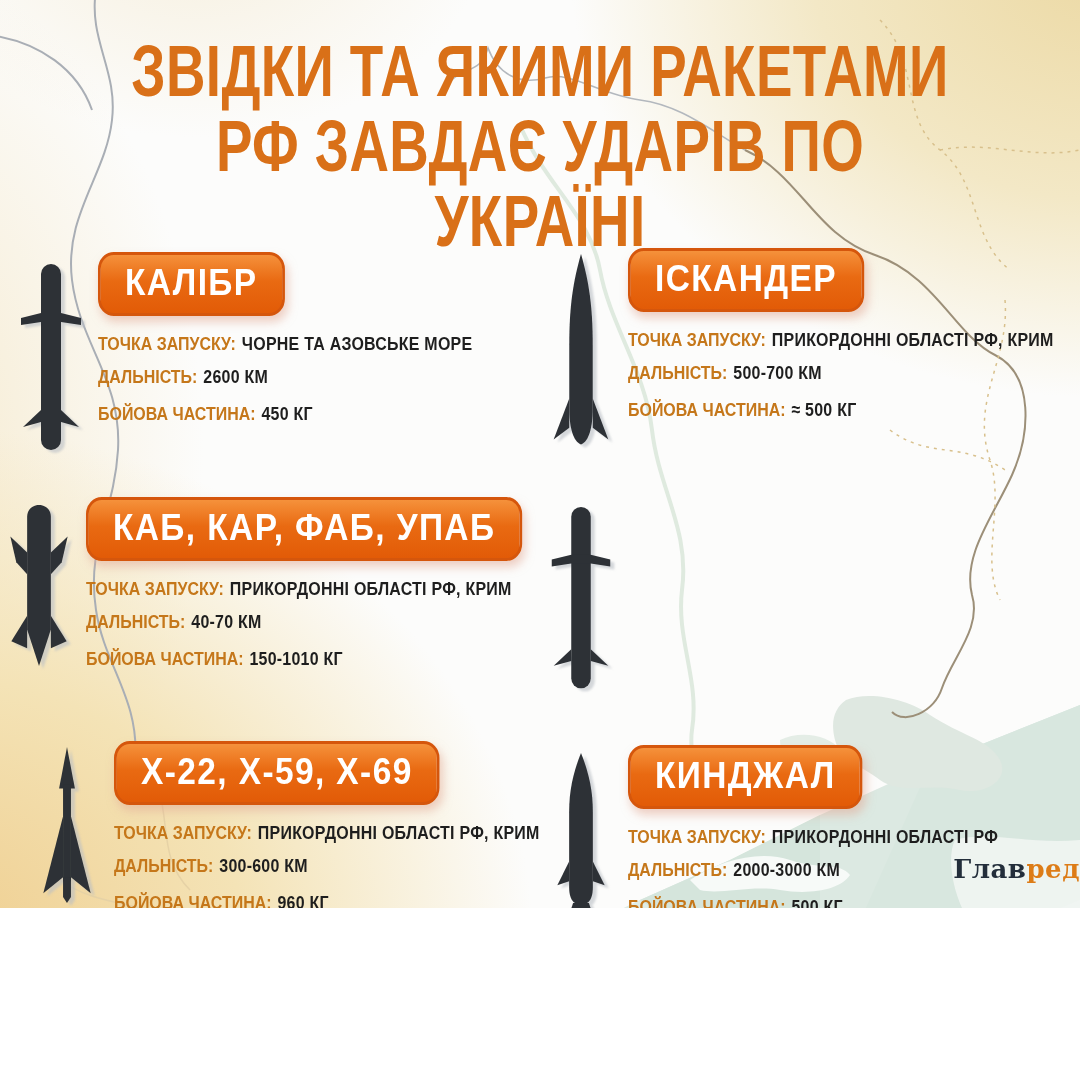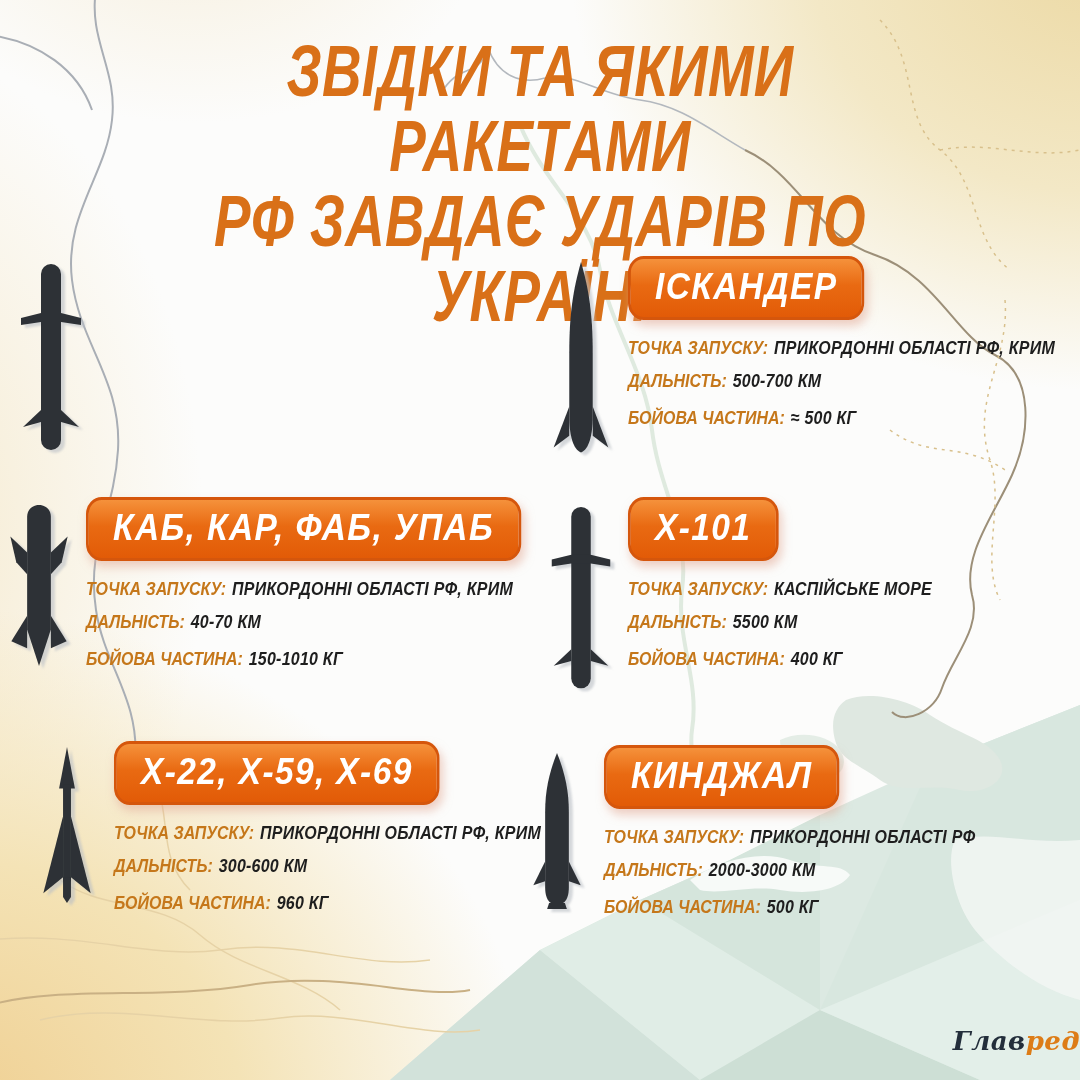--- a/index.html
+++ b/index.html
@@ -1,18 +1,18 @@
 <!DOCTYPE html>
 <html lang="uk"><head>
 <meta charset="utf-8">
 <style>
   html,body{margin:0;padding:0;}
   .page{
-    position:relative;width:1080px;height:1080px;overflow:hidden;
-    font-family:"Liberation Sans",sans-serif;background:#FCFCFB;font-style:italic;
+    position:relative;width:1080px;height:908px;overflow:hidden;
+    font-family:"Liberation Sans",sans-serif;background:#FCFCFB;
   }
   
   .bg{
     position:absolute;inset:0;
     background:
       radial-gradient(760px 620px at 102% -4%, #ECD9A4 0%, #F3E8C6 38%, rgba(252,249,240,0) 70%),
       radial-gradient(880px 760px at -6% 104%, #EFCE8F 0%, #F4E3B6 35%, rgba(252,248,238,0) 68%),
       radial-gradient(520px 820px at -10% 50%, rgba(244,230,196,.85) 0%, rgba(255,255,255,0) 60%),
       radial-gradient(420px 300px at 18% -8%, rgba(244,234,210,.7) 0%, rgba(255,255,255,0) 70%),
       #FCFCFB;
@@ -107,23 +107,31 @@
 
   <div class="card" style="left:18px;top:252px">
     <div class="icon-col" style="margin-top:8px">
       <svg width="64" height="200" viewBox="0 0 64 200" class="missile">
         <rect x="22" y="4" width="20" height="186" rx="10"></rect>
         <path d="M2,58 L22,53 H42 L62,58 L62,65 L42,62 H22 L2,65 Z"></path>
         <path d="M22,150 L4,167 L22,162 Z"></path>
           <path d="M42,150 L60,167 L42,162 Z"></path>
       </svg>
     </div>
-  </div>
-
-  <div class="card" style="left:548px;top:256px">
+    <div class="content">
+      <div class="badge">КАЛІБР</div>
+      <div class="rows">
+        <div class="row"><span class="lbl">ТОЧКА ЗАПУСКУ:</span><span class="val">ЧОРНЕ ТА АЗОВСЬКЕ МОРЕ</span></div>
+        <div class="row"><span class="lbl">ДАЛЬНІСТЬ:</span><span class="val">2600 КМ</span></div>
+        <div class="row warhead"><span class="lbl">БОЙОВА ЧАСТИНА:</span><span class="val">450 КГ</span></div>
+      </div>
+    </div>
+  </div>
+
+  <div class="card" style="left:548px;top:248px">
     <div class="icon-col" style="margin-top:4px">
       <svg width="60" height="210" viewBox="0 0 60 215" class="missile">
         <path d="M30,2 C22,30 18,55 18,95 V160 C18,180 22,194 30,197 C38,194 42,180 42,160 V95 C42,55 38,30 30,2 Z"></path>
         <path d="M18,150 L2,192 L18,180 Z"></path>
           <path d="M42,150 L58,192 L42,180 Z"></path>
       </svg>
     </div>
     <div class="content">
       <div class="badge">ІСКАНДЕР</div>
       <div class="rows">
@@ -156,28 +164,20 @@
 
   <div class="card" style="left:548px;top:497px">
     <div class="icon-col" style="margin-top:6px">
       <svg width="64" height="195" viewBox="0 0 64 200" class="missile">
         <rect x="22" y="4" width="20" height="186" rx="10"></rect>
         <path d="M2,58 L22,53 H42 L62,58 L62,65 L42,62 H22 L2,65 Z"></path>
         <path d="M22,150 L4,167 L22,162 Z"></path>
           <path d="M42,150 L60,167 L42,162 Z"></path>
       </svg>
     </div>
-    <div class="content">
-      <div class="badge">Х-101</div>
-      <div class="rows">
-        <div class="row"><span class="lbl">ТОЧКА ЗАПУСКУ:</span><span class="val">КАСПІЙСЬКЕ МОРЕ</span></div>
-        <div class="row"><span class="lbl">ДАЛЬНІСТЬ:</span><span class="val">5500 КМ</span></div>
-        <div class="row warhead"><span class="lbl">БОЙОВА ЧАСТИНА:</span><span class="val">400 КГ</span></div>
-      </div>
-    </div>
   </div>
 
   <div class="card" style="left:34px;top:741px">
     <div class="icon-col" style="margin-top:6px">
       <svg width="64" height="158" viewBox="0 0 64 160" class="missile">
         <path d="M32,0 L24,42 L40,42 Z"></path>
         <rect x="28" y="38" width="8" height="98"></rect>
         <path d="M28,70 L8,148 L28,132 Z"></path>
           <path d="M36,70 L56,148 L36,132 Z"></path>
         <path d="M28,132 H36 V152 L32,158 L28,152 Z"></path>
@@ -186,21 +186,21 @@
     <div class="content">
       <div class="badge">Х-22, Х-59, Х-69</div>
       <div class="rows">
         <div class="row"><span class="lbl">ТОЧКА ЗАПУСКУ:</span><span class="val">ПРИКОРДОННІ ОБЛАСТІ РФ, КРИМ</span></div>
         <div class="row"><span class="lbl">ДАЛЬНІСТЬ:</span><span class="val">300-600 КМ</span></div>
         <div class="row warhead"><span class="lbl">БОЙОВА ЧАСТИНА:</span><span class="val">960 КГ</span></div>
       </div>
     </div>
   </div>
 
-  <div class="card" style="left:524px;top:745px">
+  <div class="card" style="left:548px;top:745px">
     <div class="icon-col" style="margin-top:6px">
       <svg width="56" height="158" viewBox="0 0 56 160" class="missile">
         <path d="M28,2 C20,22 16,40 16,62 V138 C16,146 18,152 22,154 H34 C38,152 40,146 40,138 V62 C40,40 36,22 28,2 Z"></path>
         <path d="M16,112 L4,136 L16,132 Z"></path>
           <path d="M40,112 L52,136 L40,132 Z"></path>
         <path d="M20,154 L18,160 H38 L36,154 Z"></path>
       </svg>
     </div>
     <div class="content">
       <div class="badge">КИНДЖАЛ</div>

